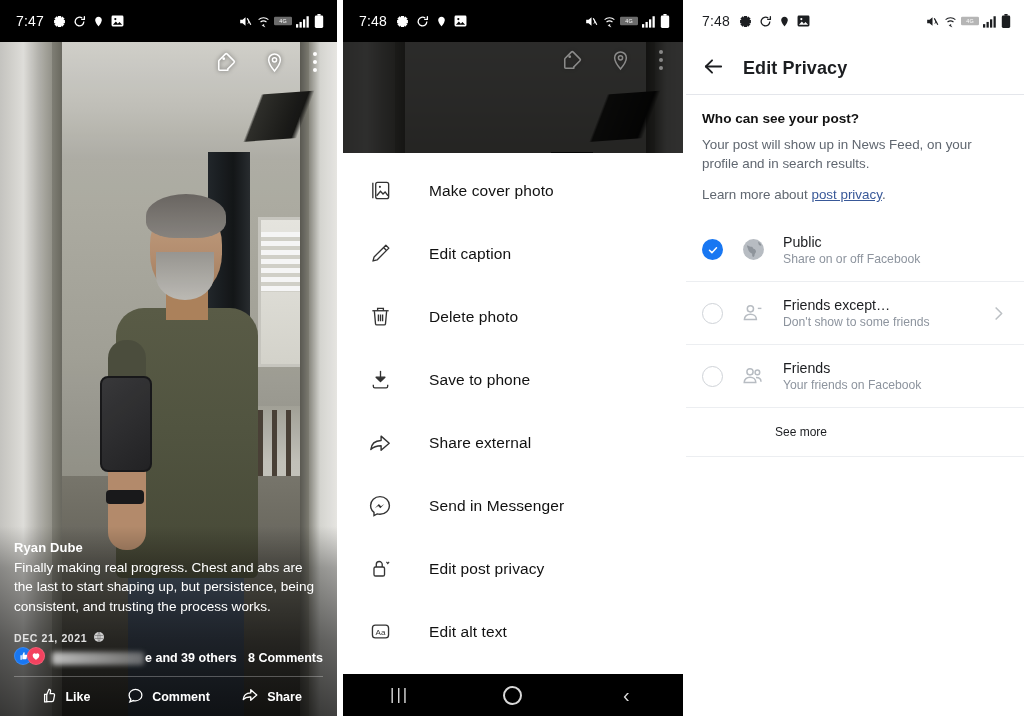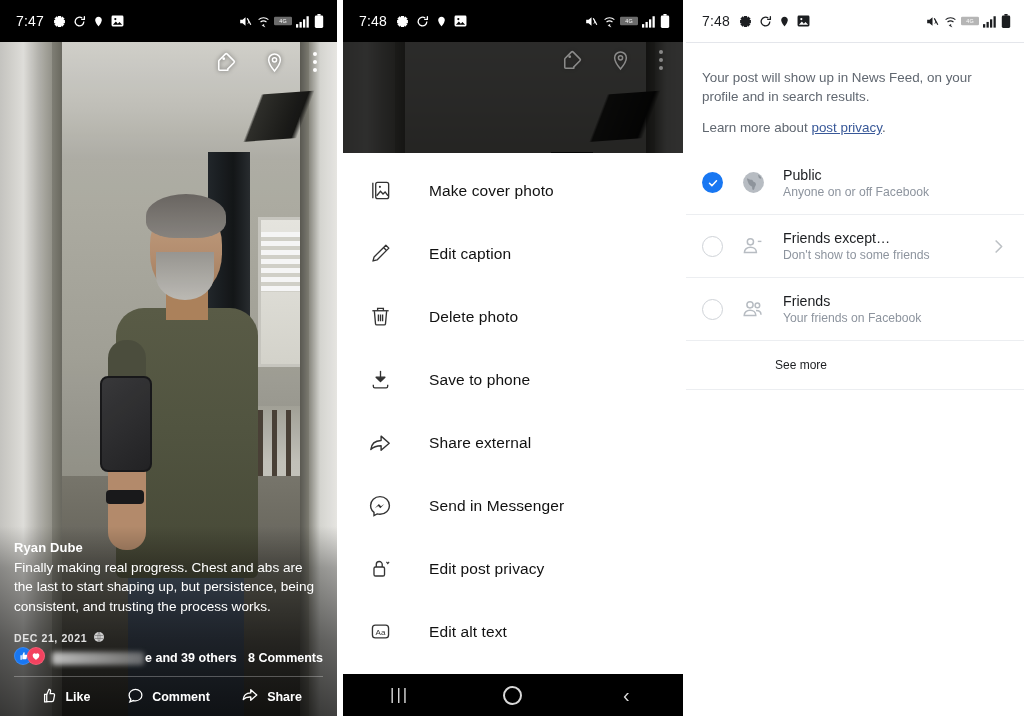--- a/index.html
+++ b/index.html
@@ -634,44 +634,52 @@
             <svg width="10" height="14" viewBox="0 0 12 18" fill="#1c1e21">
               <rect x="3.8" y="0" width="4.4" height="2.2" rx="0.8"></rect>
               <rect x="0.6" y="2" width="10.8" height="16" rx="1.8"></rect>
             </svg>
           </span>
       </div>
     </div>
 
     <div class="rp">
 
+      <div class="rp-header">
+        <span><svg width="23" height="23" viewBox="0 0 24 24" fill="none" stroke="#1c1e21" stroke-width="1.9" stroke-linecap="round" stroke-linejoin="round">
+              <path d="M20 12H4"></path>
+              <path d="M10.5 5.5L4 12l6.5 6.5"></path>
+            </svg></span>
+        <span class="rp-title">Edit Privacy</span>
+      </div>
       <div class="rp-divider"></div>
 
       <div class="rp-body">
+        <div class="rp-q">Who can see your post?</div>
         <div class="rp-desc">Your post will show up in News Feed, on your profile and in search results.</div>
         <div class="rp-learn"><span>Learn more about </span><a href="#">post privacy</a><span>.</span></div>
       </div>
 
       <div class="opt-list">
 
         <div class="opt">
           <span class="radio checked">
               <svg width="12" height="12" viewBox="0 0 24 24" fill="none" stroke="#fff" stroke-width="3" stroke-linecap="round" stroke-linejoin="round">
                 <path d="M5 12.5l4.8 4.8L19 7.5"></path>
               </svg>
             </span>
           <span class="opt-ico">
               <svg width="25" height="25" viewBox="0 0 24 24" fill="#b7bcc2">
                 <circle cx="12" cy="12" r="10"></circle>
                 <path d="M6 8c1.6.6 2.4 1.8 4 1.4 1.6-.4 1 1.8 2.6 2.2 1.6.4 2.4 2.6 1.2 3.8-1.2 1.2-.4 3-1.6 3.6-1.2.6-1.8-1.6-1.4-3-1.8-.4-3.6-2.4-4-4.2-.3-1.4-1.4-2.6-.8-3.8zM16.4 4.4c1.4.8 2.6 2 3.2 3.6-.8.6-2.2.2-2.6-.8-.4-1-.4-2-0.6-2.8z" fill="#8e949b"></path>
               </svg>
             </span>
           <span class="opt-txt">
             <span class="opt-title" style="display:block">Public</span>
-            <span class="opt-sub" style="display:block">Anyone on or off Facebook</span>
+            <span class="opt-sub" style="display:block">Share on or off Facebook</span>
           </span>
         </div>
 
         <div class="opt">
           <span class="radio"></span>
           <span class="opt-ico">
               <svg width="26" height="26" viewBox="0 0 26 26" fill="none" stroke="#b7bcc2" stroke-width="1.5">
                 <circle cx="10.4" cy="8.8" r="3.1"></circle>
                 <path d="M4.4 19.4c0-3.2 2.7-5.2 6-5.2s6 2 6 5.2z"></path>
                 <path d="M17.8 8.4h3.6" stroke-width="1.4"></path>

